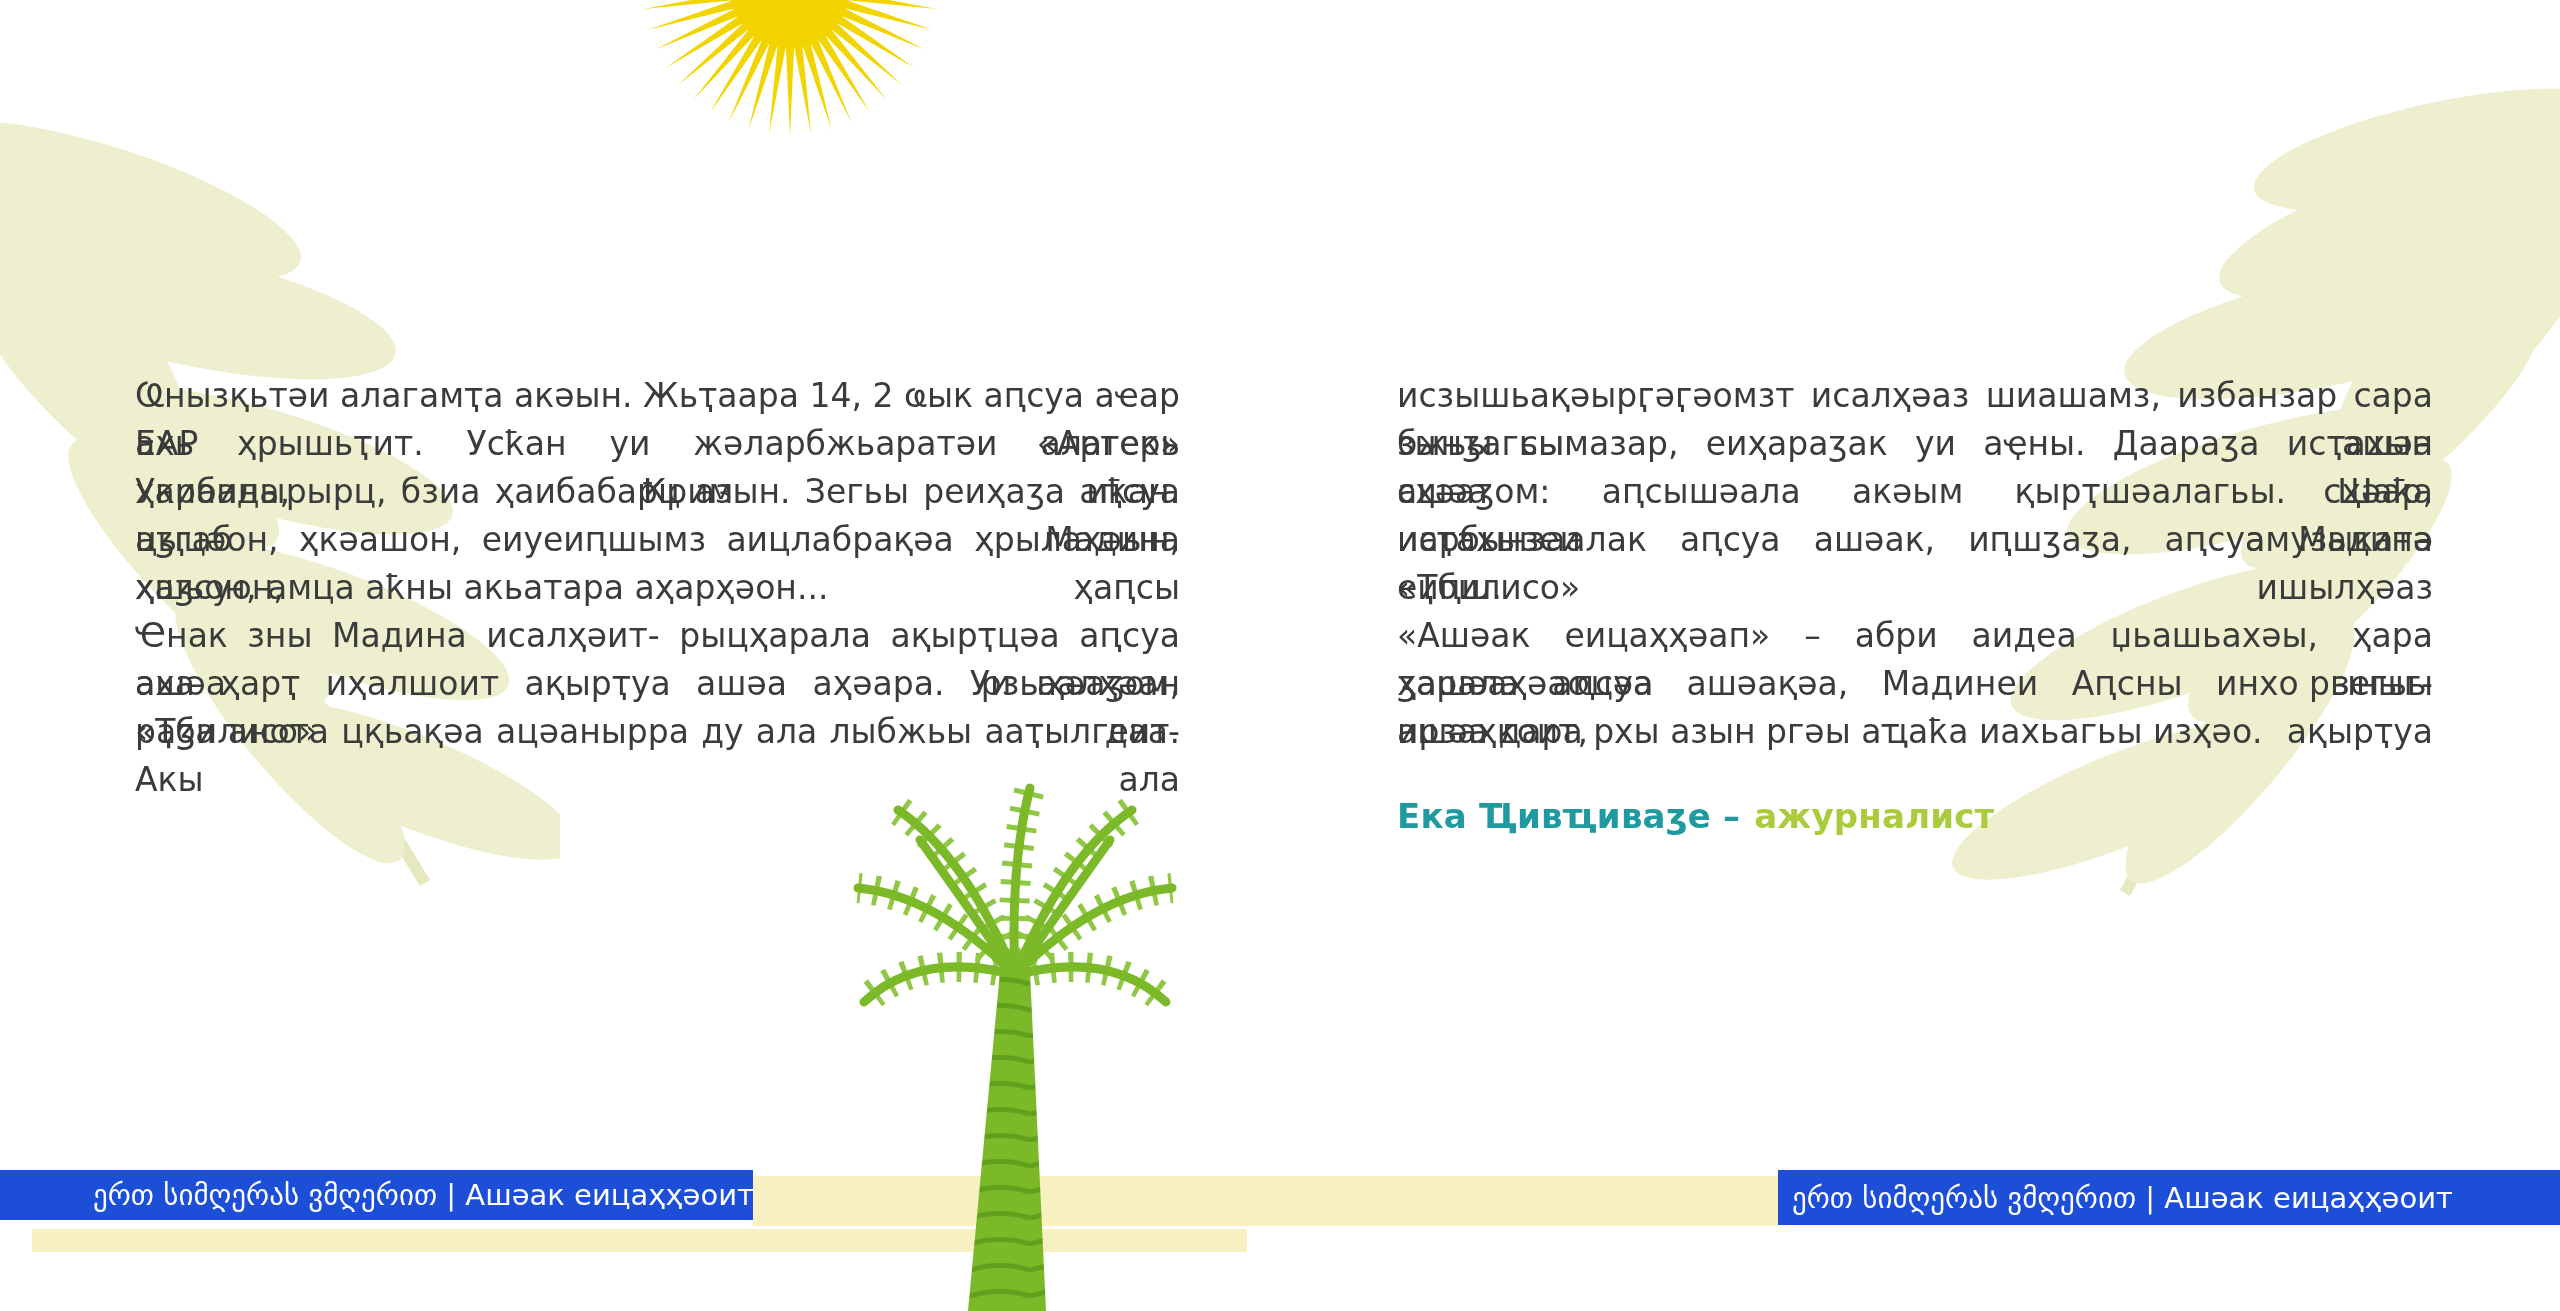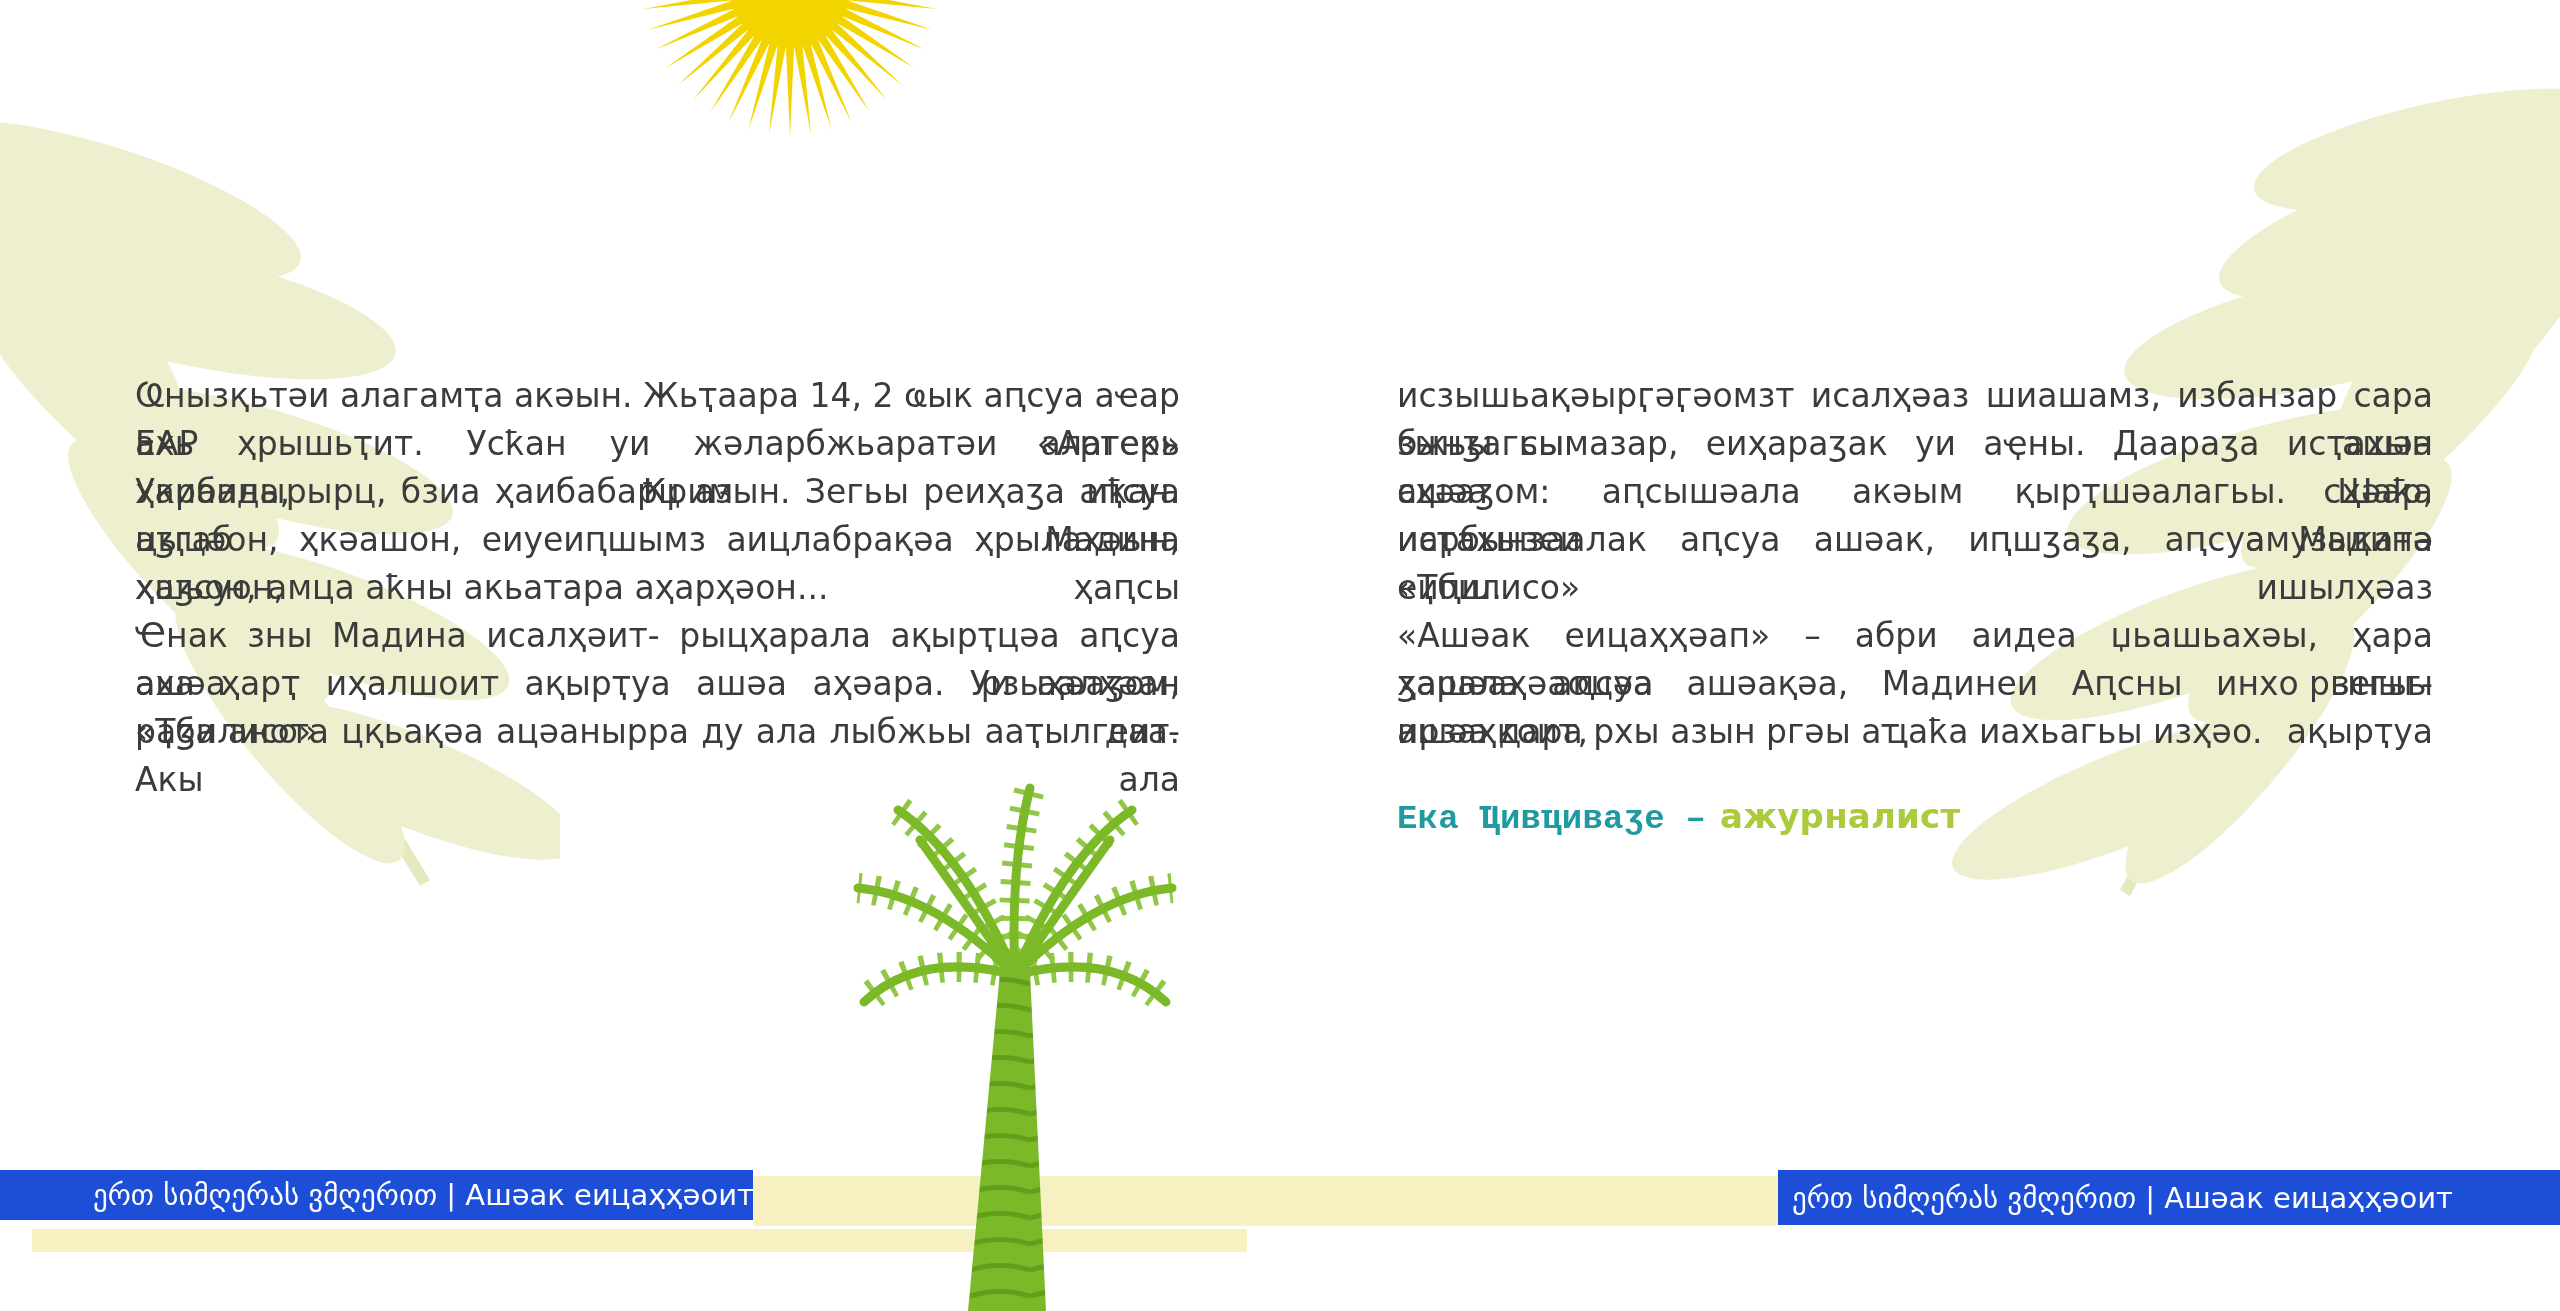--- a/index.html
+++ b/index.html
@@ -6,21 +6,21 @@
   .page{position:relative;width:2560px;height:1311px;background:#ffffff;overflow:hidden;
         font-family:"DejaVu Sans","Liberation Sans",sans-serif;}
   .deco{position:absolute;z-index:1;}
   
   .col{position:absolute;z-index:5;color:#3b3b3b;font-size:33px;line-height:48px;}
   .col-left{left:135px;top:372px;width:1045px;}
   .col-right{left:1397px;top:372px;width:1036px;}
   .tline{height:48px;}
   .tline.j{text-align:justify;text-align-last:justify;}
   .author{position:absolute;left:1397px;top:796px;z-index:5;font-size:34px;font-weight:bold;letter-spacing:.2px;}
-  .author .name{color:#1e9aa0;font-family:Liberation Mono, monospace;}
+  .author .name{color:#1e9aa0;}
   .author .role{color:#aacc3c;margin-left:14px;}
   
   .bar{position:absolute;z-index:3;background:#1d4ed8;color:#ffffff;font-size:29px;
        display:flex;align-items:center;box-sizing:border-box;white-space:nowrap;}
   .bar-left{left:0;top:1170px;width:753px;height:50px;padding-left:93px;}
   .bar-right{left:1778px;top:1170px;width:782px;height:55px;padding-left:14px;}
   .band{position:absolute;z-index:2;background:#f7f1c1;left:753px;top:1176px;width:1025px;height:50px;}
   .strip{position:absolute;z-index:2;background:#f7f1c1;left:32px;top:1229px;width:1215px;height:23px;}
   .sun{left:640px;top:-162px;width:300px;height:300px;}
   .palm{left:850px;top:780px;width:330px;height:531px;z-index:6;}

